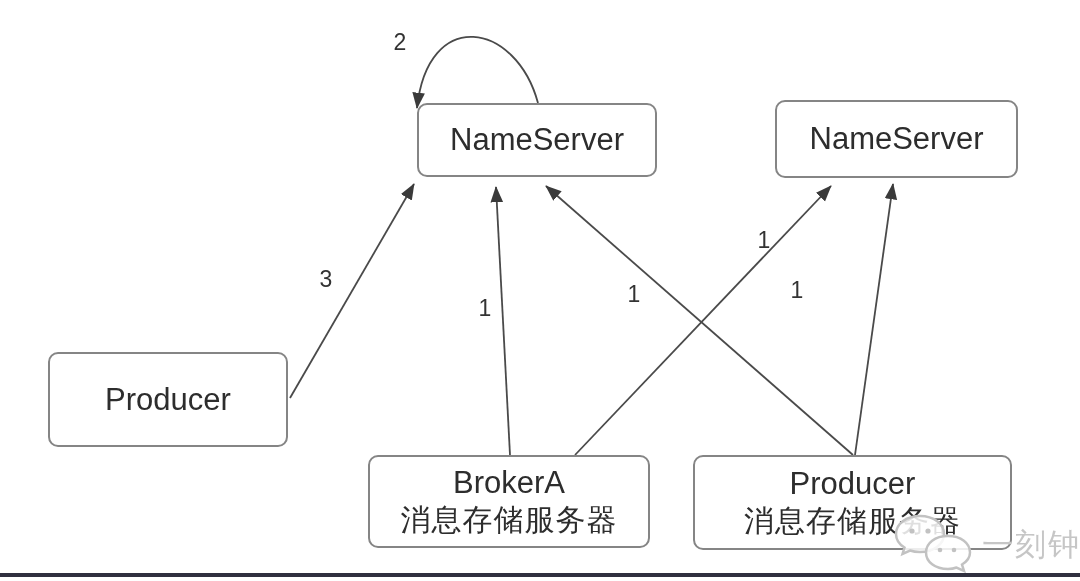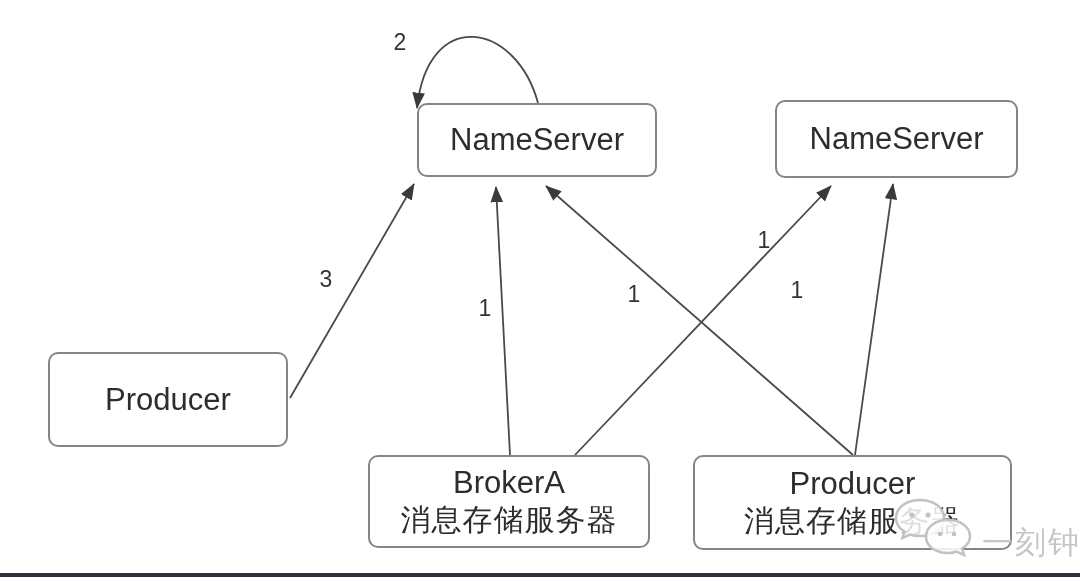--- a/index.html
+++ b/index.html
@@ -44,23 +44,23 @@
     white-space: nowrap;
   }
   .edge-label {
     font-size: 23px;
     fill: #333333;
     font-family: "Liberation Sans", "DejaVu Sans", sans-serif;
   }
   .watermark {
     position: absolute;
     left: 890px;
-    top: 494px;
+    top: 510px;
     display: flex;
-    align-items: flex-end;
+    align-items: center;
     color: #c6c6c6;
     pointer-events: none;
   }
   .watermark-text {
     font-size: 31px;
     letter-spacing: 2px;
     color: #c6c6c6;
     margin-left: 4px;
     white-space: nowrap;
   }

